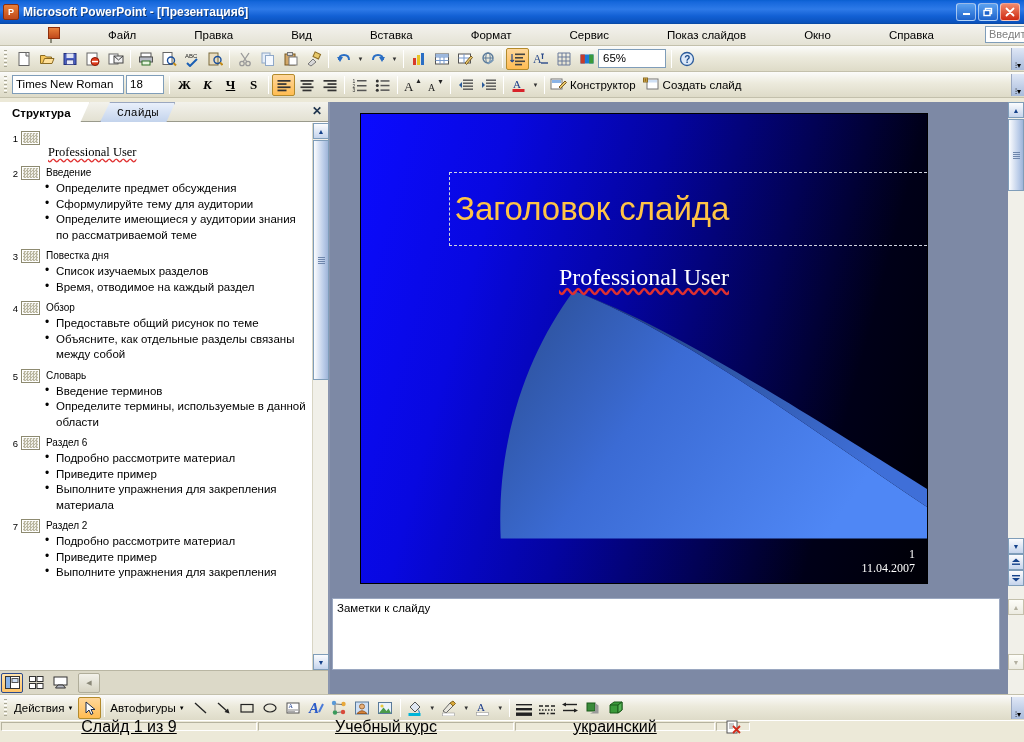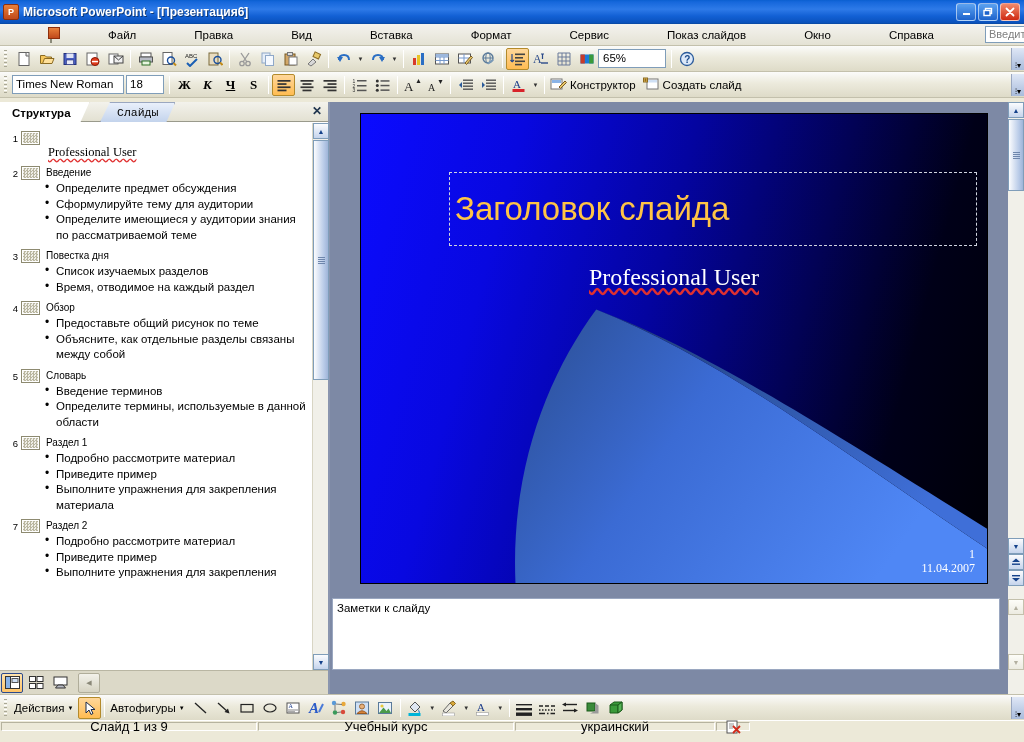--- a/index.html
+++ b/index.html
@@ -209,21 +209,21 @@
     border: 1px solid transparent; border-radius: 2px;
   }
   .view-btn.active { border: 1px solid #2c4a8c; background: linear-gradient(to bottom,#ffe4ae,#ffc468); }
 
   
   .slide-area {
     position: absolute; left: 332px; right: 0; top: 0; bottom: 0;
     background: #7d89a5;
   }
   .slide-wrap {
-    position: absolute; left: 28px; top: 11px; width: 628px; height: 471px;
+    position: absolute; left: 28px; top: 11px; width: 568px; height: 471px;
     border: 1px solid #000;
     background: #000; overflow: hidden;
   }
   .slide-bg { position: absolute; inset: 0;
     background: linear-gradient(105deg, #0b0bff 0%, #0808e0 22%, #0404a0 45%, #020255 66%, #000018 82%, #000006 100%); }
   .swoosh { position: absolute; inset: 0; }
   .title-ph {
     position: absolute; left: 88px; top: 58px; width: 528px; height: 74px;
     border: 1px dashed #cfd3de;
     display: flex; align-items: center;
@@ -266,22 +266,23 @@
     display: flex; align-items: center; padding-left: 1px;
   }
   
   .statusbar {
     position: absolute; left: 0; right: 0; bottom: 0; height: 22px;
     background: #ece9d8; display: flex; align-items: stretch;
     border-top: 1px solid #fff;
   }
   .st-cell {
     border: 1px solid #b6b39e; border-right-color: #fff; border-bottom-color: #fff;
-    font-size: 13px; display: flex; align-items: center; justify-content: center;
+    font-size: 16px; display: flex; align-items: center; justify-content: center;
     margin: 1px 0 11px 1px;
+    text-decoration: underline;
   }
   svg { display: block; }
 </style>
 </head>
 <body>
 
 <div id="app">
 
   <div class="titlebar">
     <div class="app-icon">P</div>
@@ -691,21 +692,21 @@
         <div class="ol-bullets">
           <div class="ol-bullet">Введение терминов</div>
           <div class="ol-bullet">Определите термины, используемые в данной области</div>
         </div>
 
         <div class="ol-slide">
           <div class="ol-num">6</div>
           <div class="ol-icon">
               <i></i>
             </div>
-          <div class="ol-title">Раздел 1</div>
+          <div class="ol-title">Раздел 6</div>
         </div>
         <div class="ol-bullets">
           <div class="ol-bullet">Подробно рассмотрите материал</div>
           <div class="ol-bullet">Приведите пример</div>
           <div class="ol-bullet">Выполните упражнения для закрепления материала</div>
         </div>
 
         <div class="ol-slide">
           <div class="ol-num">7</div>
           <div class="ol-icon">

